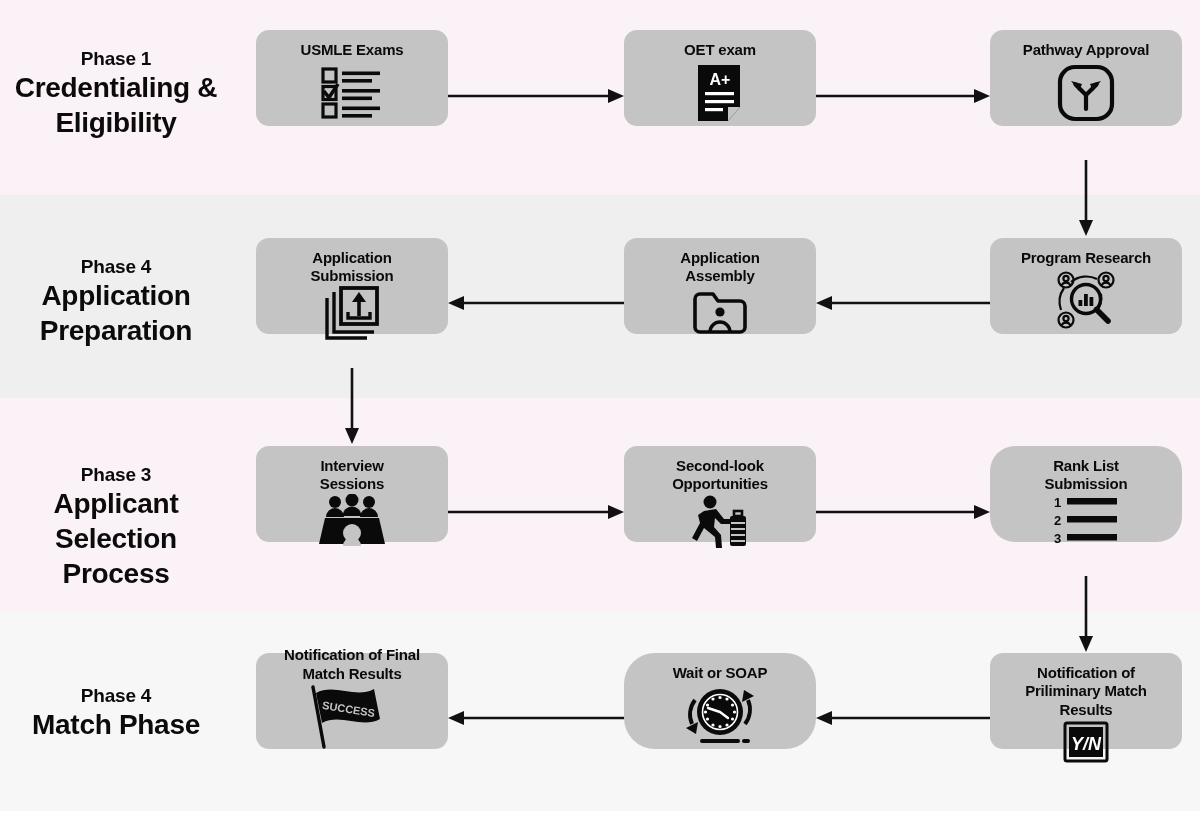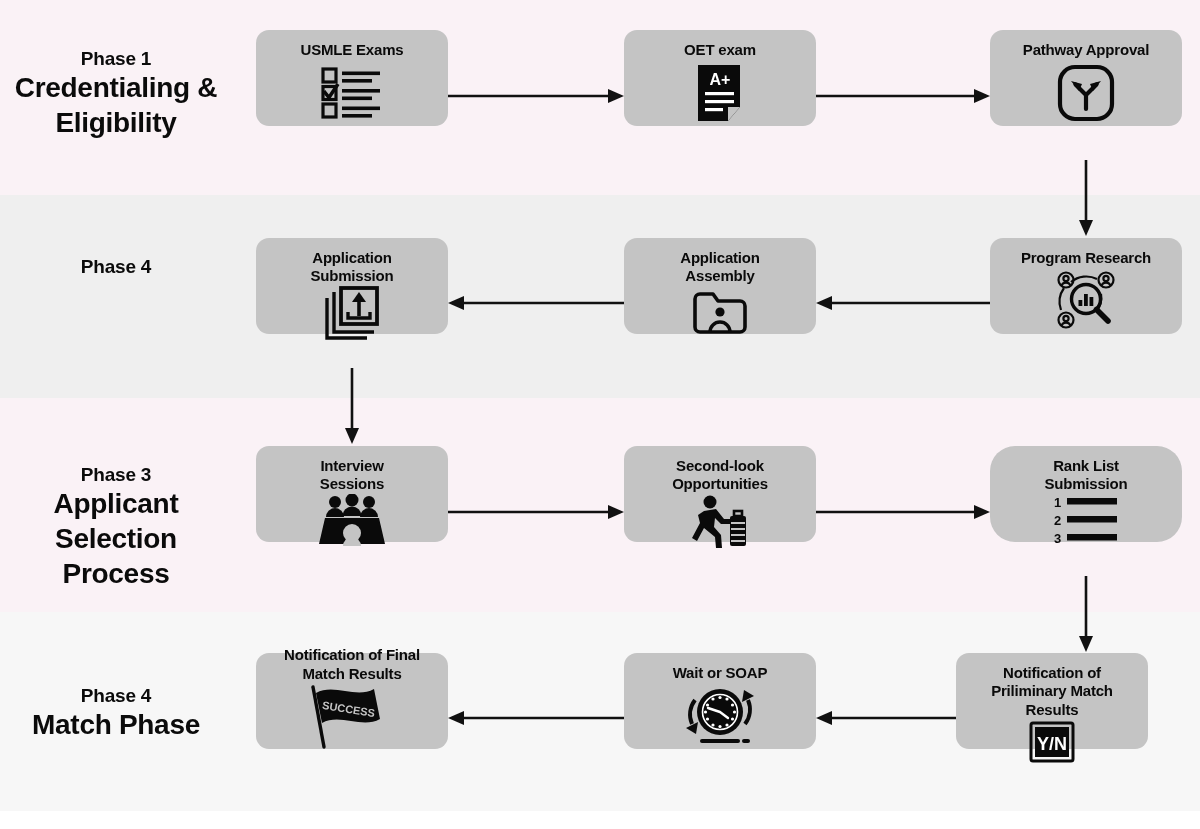--- a/index.html
+++ b/index.html
@@ -80,20 +80,22 @@
   <div class="band" style="top:612px;height:199px;background:#f7f7f7;"></div>
   <div class="band" style="top:811px;height:18px;background:#ffffff;"></div>
 
   <div class="phase-label" style="top:48px;">
     <div class="phase-title">Phase 1</div>
     <div class="phase-sub">Credentialing &amp;
 Eligibility</div>
   </div>
   <div class="phase-label" style="top:256px;">
     <div class="phase-title">Phase 4</div>
+    <div class="phase-sub">Application
+Preparation</div>
   </div>
   <div class="phase-label" style="top:464px;">
     <div class="phase-title">Phase 3</div>
     <div class="phase-sub">Applicant
 Selection Process</div>
   </div>
   <div class="phase-label" style="top:685px;">
     <div class="phase-title">Phase 4</div>
     <div class="phase-sub">Match Phase</div>
   </div>
@@ -330,21 +332,21 @@
 Match Results</div>
     <div class="node-icon">
       <svg width="96" height="66" viewBox="0 0 96 66">
         <line x1="9" y1="4" x2="20" y2="64" stroke="#0a0a0a" stroke-width="3.4" stroke-linecap="round"></line>
         <path d="M12 10 C30 0 52 16 70 6 L76 36 C58 46 36 30 18 40 Z" fill="#0a0a0a"></path>
         <text x="44" y="30" font-family="Liberation Sans, sans-serif" font-size="11" font-weight="bold" fill="#c4c4c4" text-anchor="middle" transform="rotate(9 44 30)">SUCCESS</text>
       </svg>
     </div>
   </div>
 
-  <div class="node" style="left:624px;top:653px;">
+  <div class="node" style="left:624px;top:653px;border-radius:31px;">
     <div class="node-label">Wait or SOAP</div>
     <div class="node-icon">
       <svg width="80" height="64" viewBox="0 0 80 64">
         <path d="M15 16 a24 24 0 0 0 -3 24" fill="none" stroke="#0a0a0a" stroke-width="4"></path>
         <polygon points="6,44 18,38 16,50" fill="#0a0a0a"></polygon>
         <path d="M65 40 a24 24 0 0 0 3 -24" fill="none" stroke="#0a0a0a" stroke-width="4"></path>
         <polygon points="74,12 62,18 64,6" fill="#0a0a0a"></polygon>
         <circle cx="40" cy="28" r="23" fill="#0a0a0a"></circle>
         <circle cx="40" cy="28" r="17.5" fill="none" stroke="#ffffff" stroke-width="1.6"></circle>
         <g fill="#ffffff">
@@ -361,25 +363,25 @@
           <circle cx="27.5" cy="21" r="1.6"></circle>
             <circle cx="33" cy="15" r="1.6"></circle>
         </g>
         <path d="M40 28 L28 24 M40 28 L48 34" stroke="#ffffff" stroke-width="2.4" stroke-linecap="round"></path>
         <rect x="20" y="55" width="40" height="4" rx="2" fill="#0a0a0a"></rect>
         <rect x="62" y="55" width="8" height="4" rx="2" fill="#0a0a0a"></rect>
       </svg>
     </div>
   </div>
 
-  <div class="node" style="left:956px;top:653px;">
+  <div class="node" style="left:990px;top:653px;">
     <div class="node-label">Notification of
 Priliminary Match
 Results</div>
-    <div class="node-icon" style="flex:0 0 auto;margin-top:2px;">
+    <div class="node-icon" style="flex:0 0 auto;margin-top:2px;font-style:italic;">
       <svg width="46" height="42" viewBox="0 0 46 42">
         <rect x="2" y="2" width="42" height="38" rx="2" fill="none" stroke="#0a0a0a" stroke-width="3"></rect>
         <rect x="6" y="6" width="34" height="30" fill="#0a0a0a"></rect>
         <text x="23" y="29" font-family="Liberation Sans, sans-serif" font-size="18" font-weight="bold" fill="#ffffff" text-anchor="middle">Y/N</text>
       </svg>
     </div>
   </div>
 
 </div>
 

